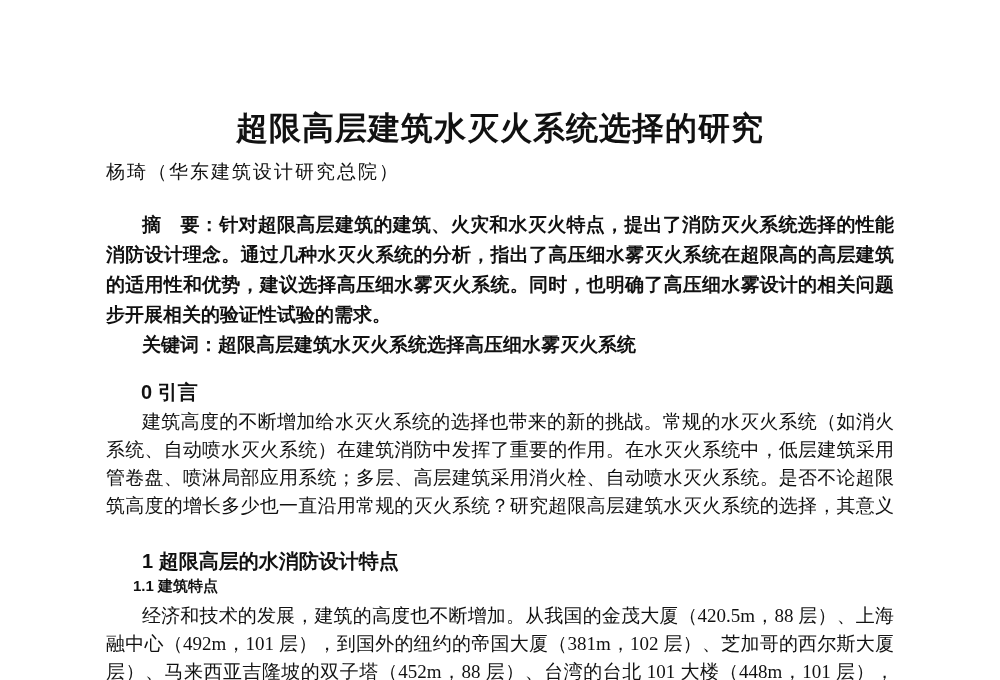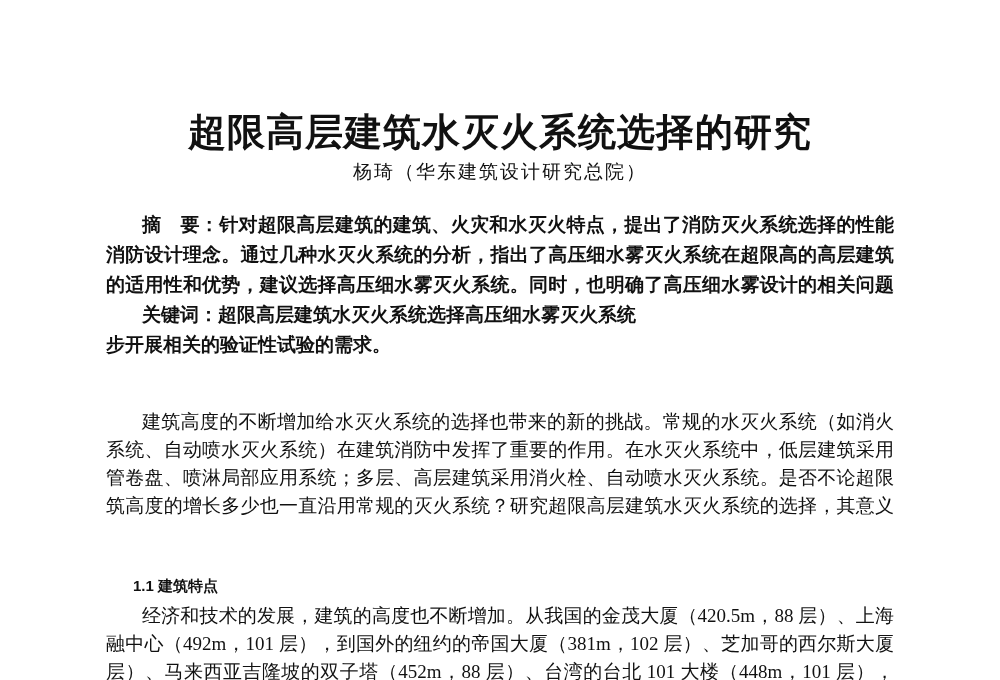--- a/index.html
+++ b/index.html
@@ -25,30 +25,29 @@
     height: 680px;
   }
   .title {
     position: absolute;
     top: 107px;
     left: 0;
     width: 100%;
     text-align: center;
     font-family: "Liberation Sans", "DejaVu Sans", sans-serif;
     font-weight: bold;
-    font-size: 38px;
+    font-size: 32px;
     letter-spacing: 1px;
     white-space: nowrap;
   }
   .author {
     position: absolute;
     top: 159px;
     left: 0;
     width: 100%;
-    text-align: center;
     font-family: "Liberation Serif", "DejaVu Serif", serif;
     font-size: 19px;
     letter-spacing: 2px;
     white-space: nowrap;
   }
   .abstract {
     position: absolute;
     top: 210px;
     left: 0;
     width: 100%;
@@ -100,32 +99,34 @@
 <div class="page">
   <div class="content">
 
     <div class="title">超限高层建筑水灭火系统选择的研究</div>
     <div class="author">杨琦（华东建筑设计研究总院）</div>
 
     <div class="abstract">
       <div class="line j indent"><span class="blabel">摘　要：</span><span>针对超限高层建筑的建筑、火灾和水灭火特点，提出了消防灭火系统选择的性能目标和</span></div>
       <div class="line j">消防设计理念。通过几种水灭火系统的分析，指出了高压细水雾灭火系统在超限高的高层建筑中运用</div>
       <div class="line j">的适用性和优势，建议选择高压细水雾灭火系统。同时，也明确了高压细水雾设计的相关问题和进一</div>
+      <div class="line">步开展相关的验证性试验的需求。</div>
       <div class="line indent"><span class="blabel">关键词：</span><span>超限高层建筑水灭火系统选择高压细水雾灭火系统</span></div>
-      <div class="line">步开展相关的验证性试验的需求。</div>
     </div>
 
+    <div class="heading h-intro">0 引言</div>
 
     <div class="para p-intro">
       <div class="line j indent">建筑高度的不断增加给水灭火系统的选择也带来的新的挑战。常规的水灭火系统（如消火栓给水</div>
       <div class="line j">系统、自动喷水灭火系统）在建筑消防中发挥了重要的作用。在水灭火系统中，低层建筑采用消防软</div>
       <div class="line j">管卷盘、喷淋局部应用系统；多层、高层建筑采用消火栓、自动喷水灭火系统。是否不论超限高层建</div>
       <div class="line j">筑高度的增长多少也一直沿用常规的灭火系统？研究超限高层建筑水灭火系统的选择，其意义在于解</div>
     </div>
 
+    <div class="heading h-s1">1 超限高层的水消防设计特点</div>
     <div class="heading h-s11">1.1 建筑特点</div>
 
     <div class="para p-s11">
       <div class="line j indent">经济和技术的发展，建筑的高度也不断增加。从我国的金茂大厦（420.5m，88 层）、上海环球金</div>
       <div class="line j">融中心（492m，101 层），到国外的纽约的帝国大厦（381m，102 层）、芝加哥的西尔斯大厦（443m，110</div>
       <div class="line j">层）、马来西亚吉隆坡的双子塔（452m，88 层）、台湾的台北 101 大楼（448m，101 层），到 2010 年 1</div>
     </div>
 
   </div>
 </div>

